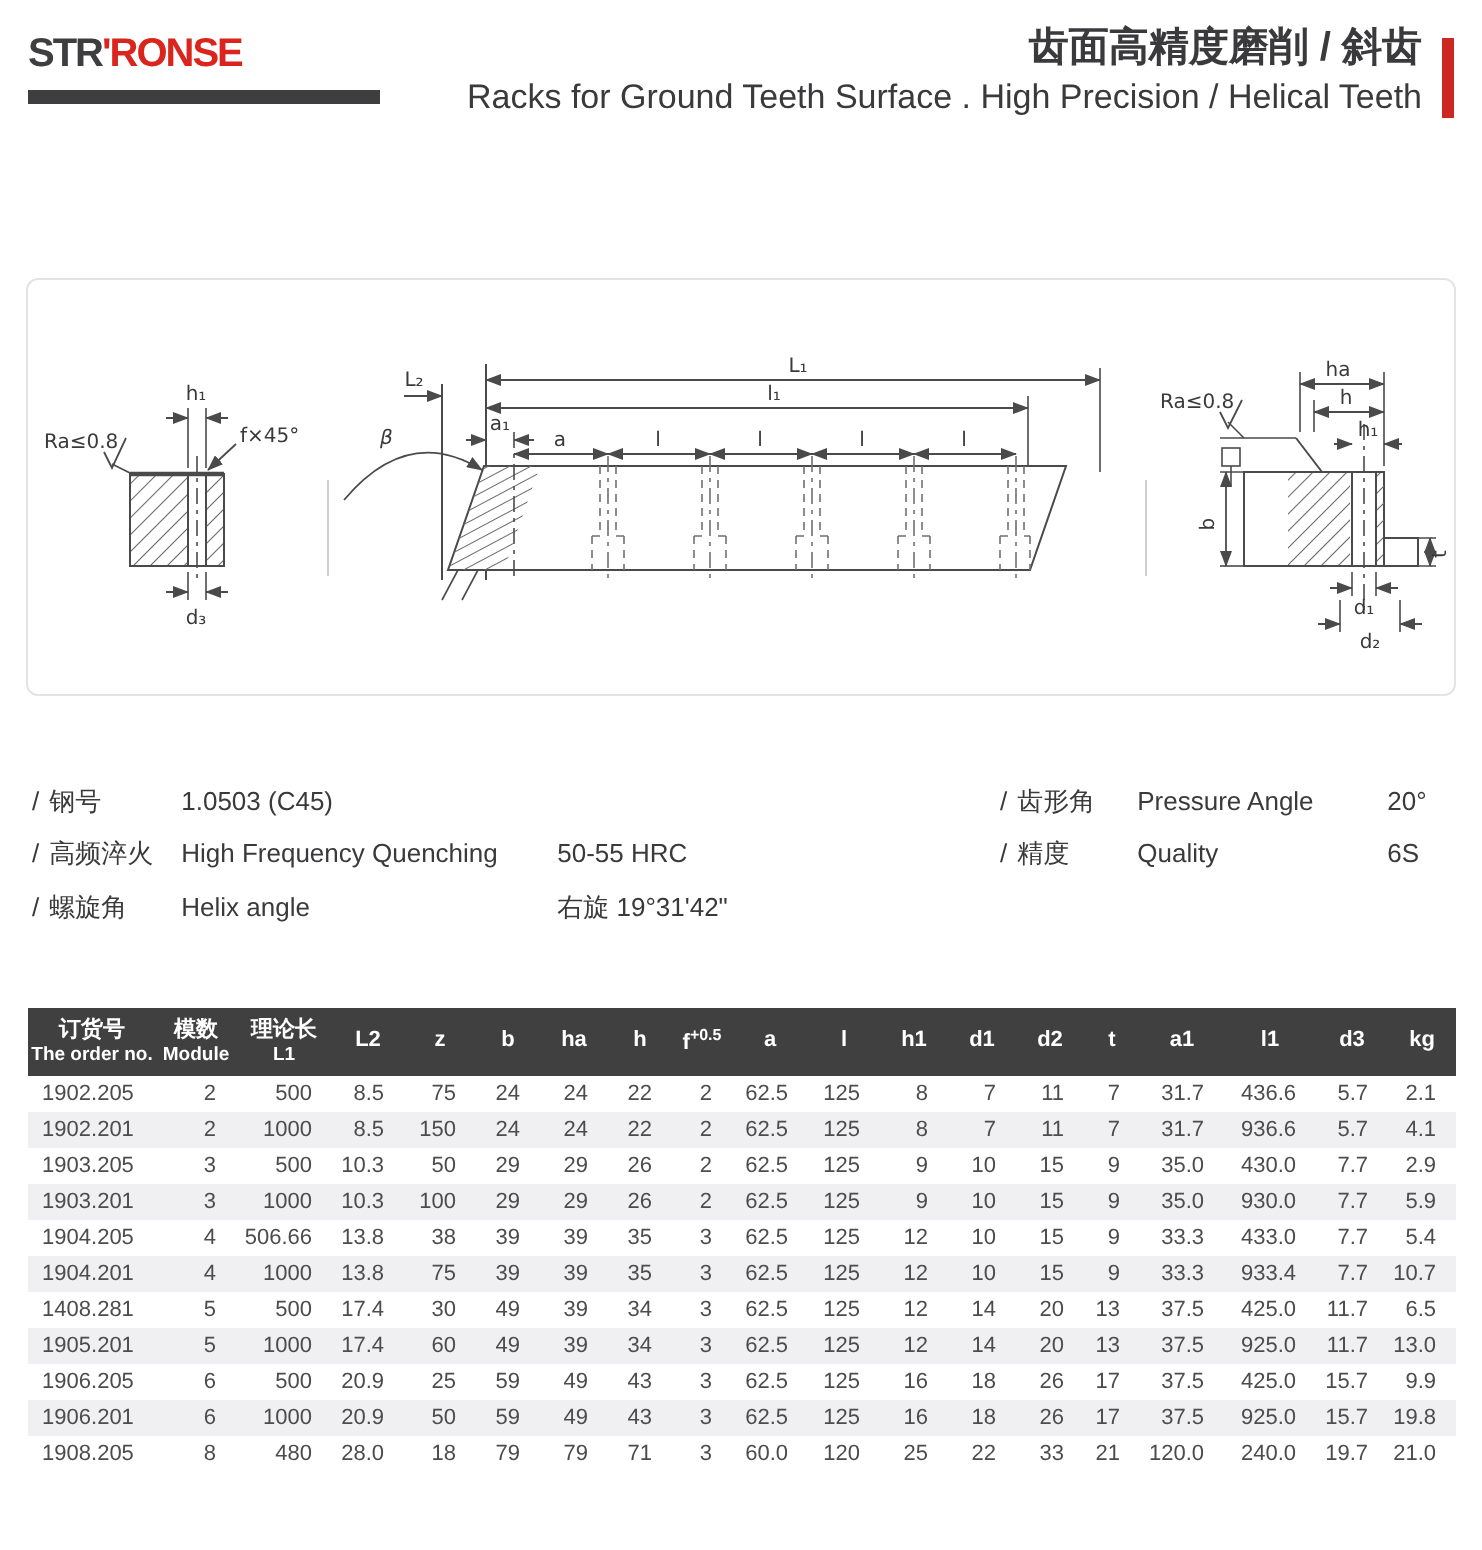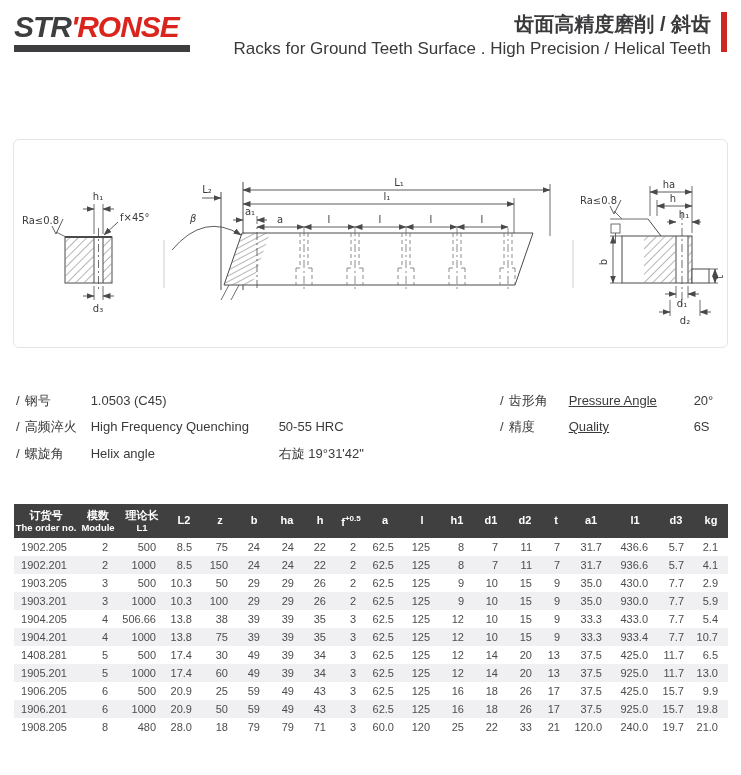--- a/index.html
+++ b/index.html
@@ -3,46 +3,46 @@
 <meta charset="utf-8">
 <style>
   * { margin:0; padding:0; box-sizing:border-box; }
   body {
     width:741px; height:775px; overflow:hidden; background:#fff;
     font-family:"Liberation Sans", sans-serif; color:#3a3a3c; position:relative;
   }
   
   .page-header { display:flex; justify-content:space-between; align-items:flex-start; padding:12px 14px 0 14px; }
   .brand { display:inline-block; }
-  .brand-text { font-size:30px; font-weight:bold; letter-spacing:-1px; line-height:30px; white-space:nowrap;font-style:italic; }
+  .brand-text { font-size:20px; font-weight:bold; letter-spacing:-1px; line-height:30px; white-space:nowrap; }
   .brand-text .dark { color:#3e3e40; }
   .brand-text .red  { color:#d9251d; }
   .brand-bar { width:176px; height:7px; background:#3e3e40; margin-top:3px; }
-  .title-wrap { display:flex; align-items:flex-start; gap:10px; }
+  .title-wrap { display:flex; align-items:flex-end; gap:10px; }
   .title-block { text-align:right; }
   .title-zh { font-size:20px; font-weight:bold; color:#3a3a3c; line-height:24px; }
   .title-en { font-size:17px; color:#3a3a3c; margin-top:3px; }
   .title-accent { width:6px; height:40px; background:#cc2722; }
   
   .diagram-panel {
     margin:80px 13px 0 13px; width:715px; height:209px;
     border:1px solid #e4e4e6; border-radius:6px; overflow:hidden;
   }
   .diagram-panel svg { display:block; }
   .dimtext { font-family:"DejaVu Sans", sans-serif; font-size:10px; fill:#3a3a3c; }
   
   .specs { display:flex; margin:34px 14px 0 16px; }
   .spec-col.left  { flex:0 0 484px; }
   .spec-col.right { flex:1; }
   .spec-row { display:flex; align-items:baseline; height:26px; font-size:13px; }
   .spec-row .slash { margin-right:5px; }
   .spec-col.left  .zh { width:66px; }
   .spec-col.right .zh { width:60px; }
   .spec-col.left  .en { width:188px; }
-  .spec-col.right .en { width:125px;text-decoration:underline; }
+  .spec-col.right .en { width:125px; }
   .spec-row .val { white-space:nowrap;margin-top:11px; }
   
   .spec-table { margin:44px 14px 0 14px; border-collapse:collapse; table-layout:fixed; width:713px; }
   .spec-table thead tr { background:#404040; height:34px; }
   .spec-table th { color:#fff; font-size:11px; font-weight:bold; text-align:center; padding:2px 1px; line-height:1.2; vertical-align:middle; white-space:nowrap; }
   .spec-table th sup { font-size:8px; }
   .spec-table th .sub { font-size:9.5px; font-weight:bold; }
   .spec-table td { font-size:11px; color:#4c4c4e; text-align:right; padding:3px 10px 3px 0; white-space:nowrap; }
   .spec-table td:first-child { text-align:center; padding-right:4px; }
   .spec-table tbody tr:nth-child(even) { background:#f0f0f2; }

